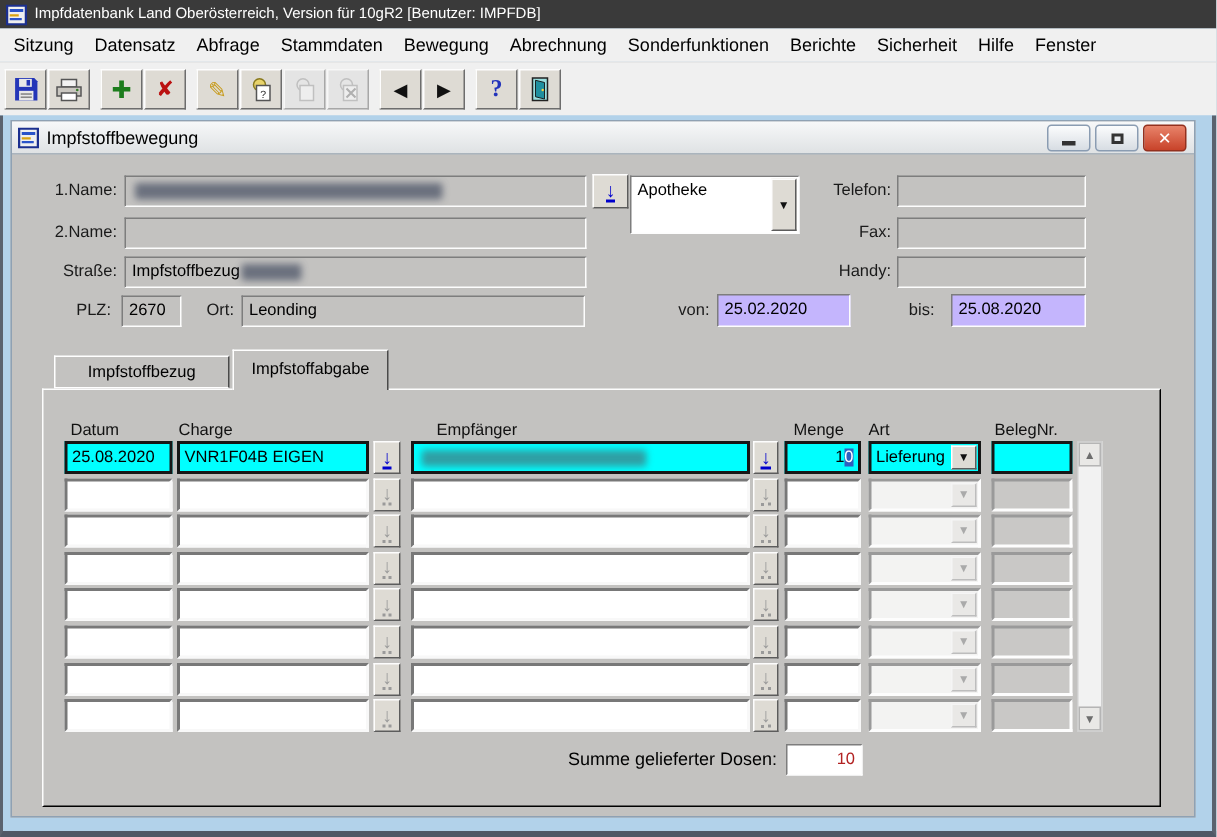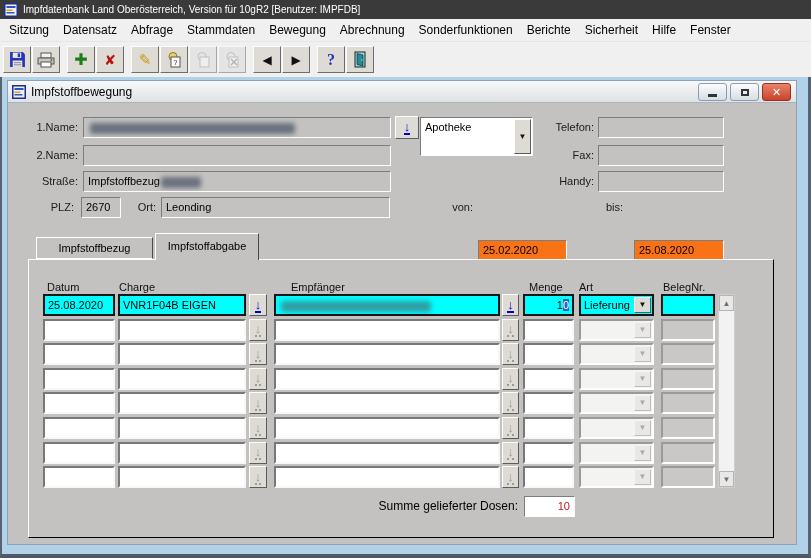--- a/index.html
+++ b/index.html
@@ -49,21 +49,21 @@
                    font-weight:bold; font-size:11px; }
   .min-bar { width:9px; height:3px; background:#333; margin-top:7px; }
   .restore-box { width:8px; height:7px; border:2px solid #333; background:transparent; }
 
   .dlg-body { position:relative; width:788px; height:441px; }
 
   
   .lbl { position:absolute; height:21px; line-height:21px; text-align:right; color:#1a1a1a; }
   .field { position:absolute; height:21px; line-height:19px; padding:0 4px; background:#c3c2c0;
            border:1px solid; border-color:#7d7d7d #fdfdfd #fdfdfd #7d7d7d; overflow:hidden; white-space:nowrap; }
-  .field.white { background:#f97316;margin-top:44px; }
+  .field.white { background:#c4b5fd; }
   .drop-btn { position:absolute; width:24px; height:23px; background:#dedbd4; border:1px solid;
               border-color:#fdfdfd #5c5c5c #5c5c5c #fdfdfd; display:flex; align-items:center; justify-content:center; }
   .blue-arrow { color:#0000cc; font-weight:bold; font-size:13px; line-height:1;
                 border-bottom:2px solid #0000cc; padding-bottom:0; }
   .combo { position:absolute; height:39px; background:#fff; border:1px solid;
            border-color:#7d7d7d #fdfdfd #fdfdfd #7d7d7d; line-height:19px; padding-left:4px; }
   .combo .arrow-box, .art-arrow { position:absolute; right:1px; top:1px; bottom:1px; width:17px;
            background:#dedbd4; border:1px solid; border-color:#fdfdfd #5c5c5c #5c5c5c #fdfdfd;
            display:flex; align-items:center; justify-content:center; font-size:8px; color:#111; }
   .blur-blob { display:inline-block; height:11px; background:#4e5668; border-radius:2px;

